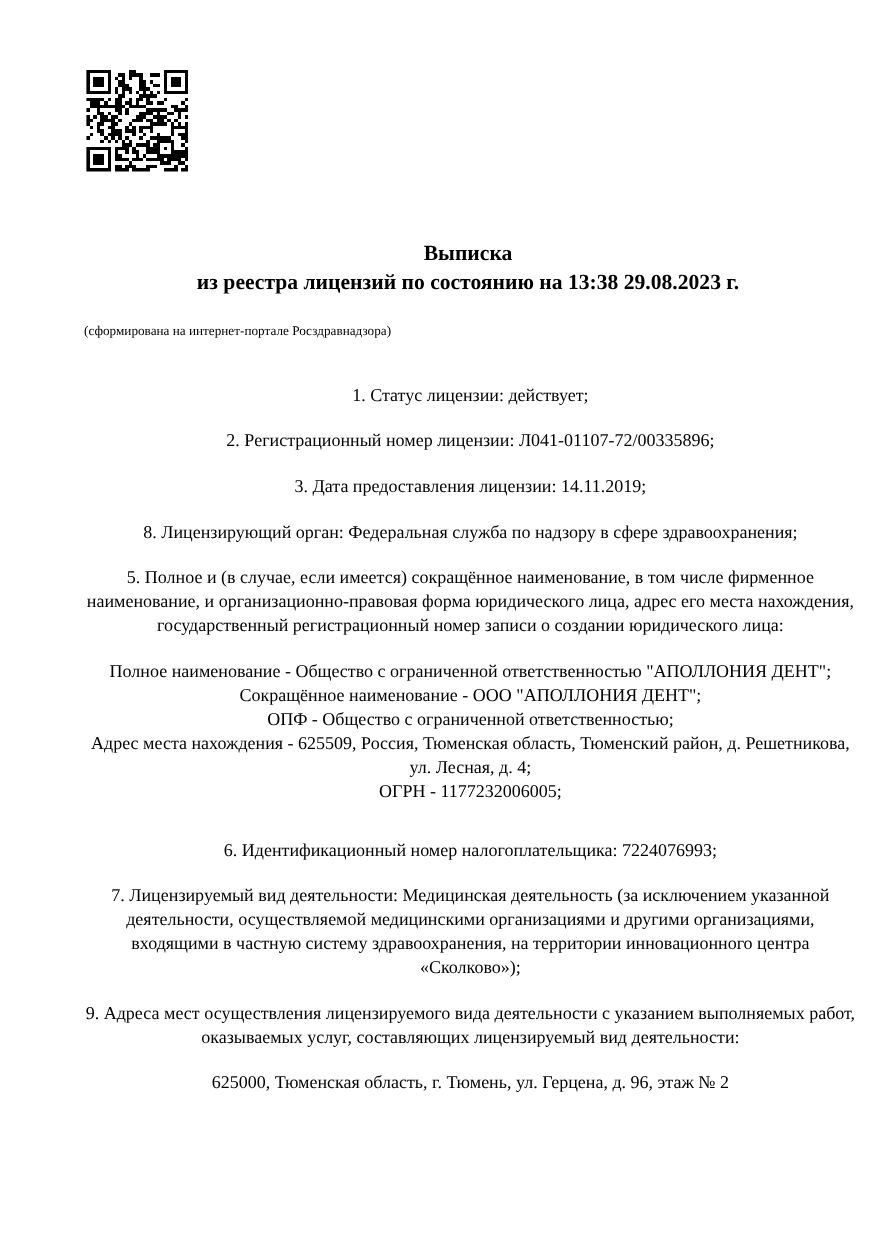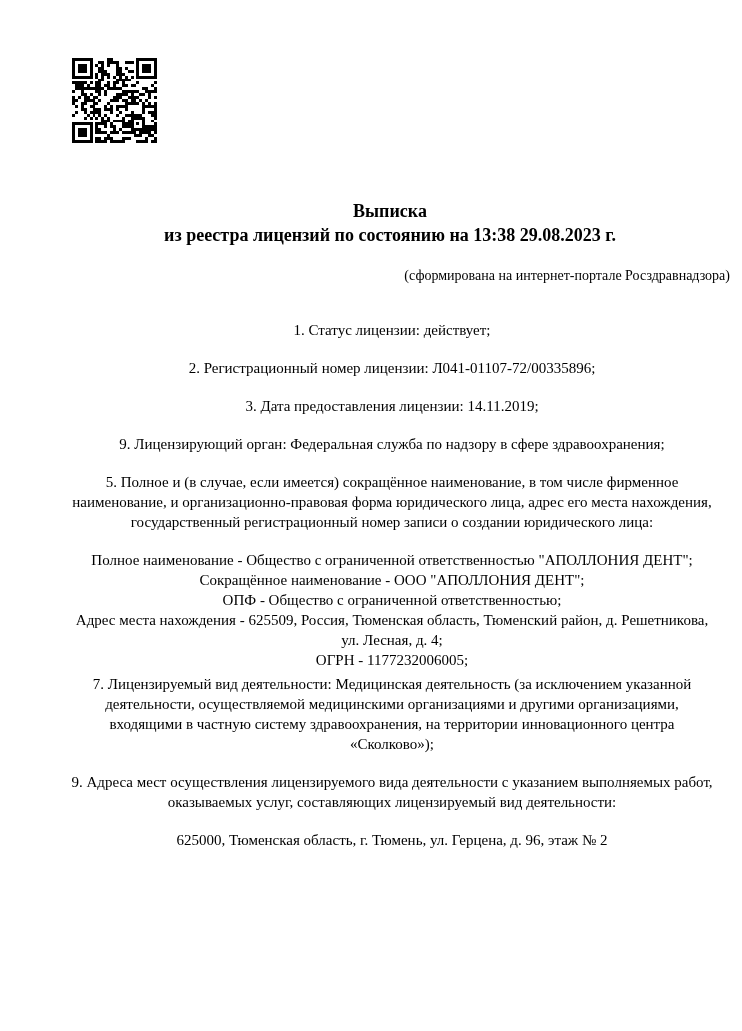--- a/index.html
+++ b/index.html
@@ -28,35 +28,35 @@
     text-align: center;
     font-size: 18px;
     font-weight: bold;
     line-height: 24px;
   }
   .note {
     position: absolute;
     top: 268px;
     left: 70px;
     width: 660px;
-    text-align: right;
-    font-size: 14px;
+    text-align: left;
+    font-size: 11px;
     line-height: 16px;
   }
   .body-text {
     position: absolute;
     top: 320px;
     left: 70px;
     width: 644px;
     font-size: 15px;
     line-height: 20px;
     text-align: center;
   }
   .para { margin: 0 0 18px 0; }
-  .para-group { margin: 0 0 4px 0; }
+  .para-group { margin: 0 0 29px 0; }
   .line { margin: 0; }
 </style>
 </head>
 <body>
 
 <div class="page">
 
   <svg id="qr" class="qr" viewBox="0 0 29 29" shape-rendering="crispEdges">
       <g fill="#000000">
         <rect x="0" y="0" width="1" height="1"></rect>
@@ -495,27 +495,28 @@
     <div>Выписка</div>
     <div>из реестра лицензий по состоянию на 13:38 29.08.2023 г.</div>
   </div>
 
   <div class="note">(сформирована на интернет-портале Росздравнадзора)</div>
 
   <div class="body-text">
     <p class="para">1. Статус лицензии: действует;</p>
     <p class="para">2. Регистрационный номер лицензии: Л041-01107-72/00335896;</p>
     <p class="para">3. Дата предоставления лицензии: 14.11.2019;</p>
-    <p class="para">9. Лицензирующий орган: Федеральная служба по надзору в сфере здравоохранения;</p>
+    <p class="para">8. Лицензирующий орган: Федеральная служба по надзору в сфере здравоохранения;</p>
     <p class="para">5. Полное и (в случае, если имеется) сокращённое наименование, в том числе фирменное наименование, и организационно-правовая форма юридического лица, адрес его места нахождения, государственный регистрационный номер записи о создании юридического лица:</p>
     <div class="para-group">
       <p class="line">Полное наименование - Общество с ограниченной ответственностью "АПОЛЛОНИЯ ДЕНТ";</p>
       <p class="line">Сокращённое наименование - ООО "АПОЛЛОНИЯ ДЕНТ";</p>
       <p class="line">ОПФ - Общество с ограниченной ответственностью;</p>
       <p class="line">Адрес места нахождения - 625509, Россия, Тюменская область, Тюменский район, д. Решетникова, ул. Лесная, д. 4;</p>
       <p class="line">ОГРН - 1177232006005;</p>
     </div>
+    <p class="para">6. Идентификационный номер налогоплательщика: 7224076993;</p>
     <p class="para">7. Лицензируемый вид деятельности: Медицинская деятельность (за исключением указанной деятельности, осуществляемой медицинскими организациями и другими организациями, входящими в частную систему здравоохранения, на территории инновационного центра «Сколково»);</p>
     <p class="para">9. Адреса мест осуществления лицензируемого вида деятельности с указанием выполняемых работ, оказываемых услуг, составляющих лицензируемый вид деятельности:</p>
     <p class="para">625000, Тюменская область, г. Тюмень, ул. Герцена, д. 96, этаж № 2</p>
   </div>
 
 </div>
 
 </body></html>

